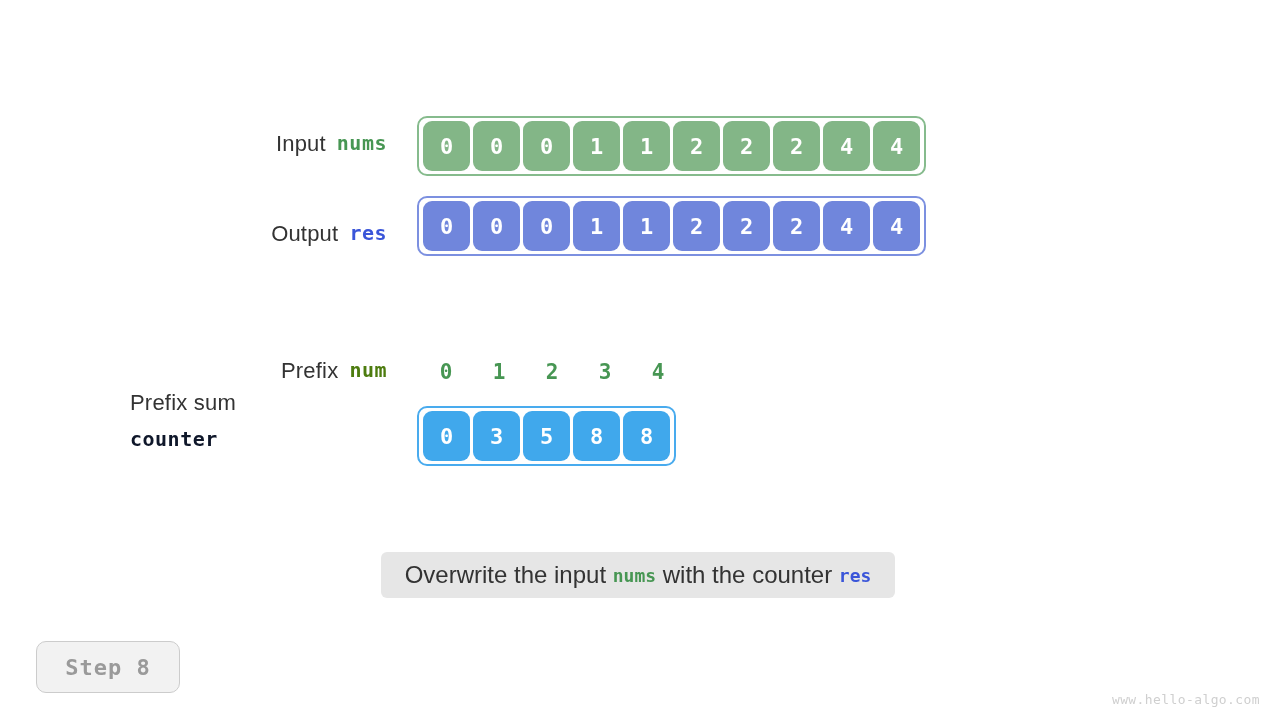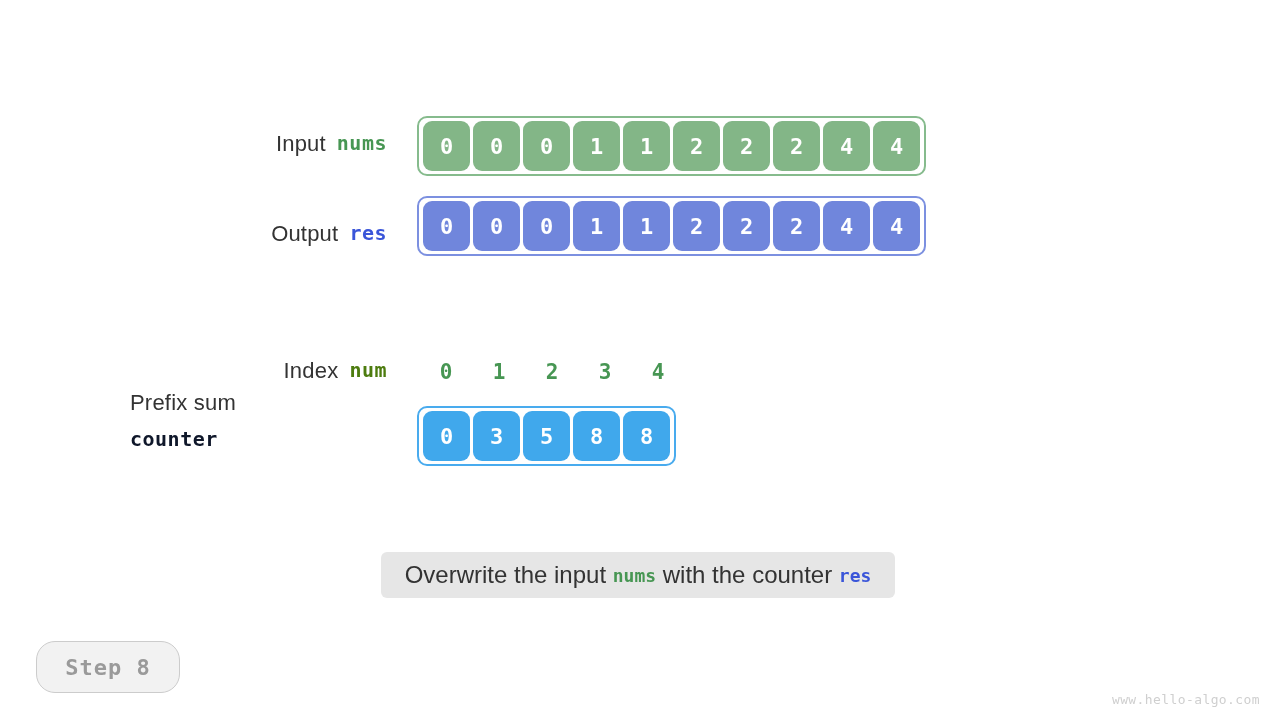--- a/index.html
+++ b/index.html
@@ -126,21 +126,21 @@
   
   #step-badge {
     position: absolute;
     left: 36px;
     top: 641px;
     width: 144px;
     height: 52px;
     box-sizing: border-box;
     background: #f2f2f2;
     border: 1px solid #cccccc;
-    border-radius: 19px;
+    border-radius: 10px;
     display: flex;
     align-items: center;
     justify-content: center;
   }
   #step-badge .step-text {
     font-family: "DejaVu Sans Mono", monospace;
     font-size: 22px;
     font-weight: bold;
     color: #9a9a9a;
     letter-spacing: 1px;
@@ -192,21 +192,21 @@
     <div class="cell" style="width:47px;height:50px;">1</div>
     <div class="cell" style="width:47px;height:50px;">1</div>
     <div class="cell" style="width:47px;height:50px;">2</div>
     <div class="cell" style="width:47px;height:50px;">2</div>
     <div class="cell" style="width:47px;height:50px;">2</div>
     <div class="cell" style="width:47px;height:50px;">4</div>
     <div class="cell" style="width:47px;height:50px;">4</div>
   </div>
 
   <div class="row row-label" style="left:190px; top:358px; width:197px; height:28px;">
-    <span class="label-text">Index</span>
+    <span class="label-text">Prefix</span>
     <span class="label-var" style="color:#4d7c0f;">num</span>
   </div>
 
   <div class="index-track" style="left:421px; top:358px; height:28px;">
     <span class="index-num" style="width:50px;">0</span>
     <span class="index-num" style="width:50px;margin-left:3px;">1</span>
     <span class="index-num" style="width:50px;margin-left:3px;">2</span>
     <span class="index-num" style="width:50px;margin-left:3px;">3</span>
     <span class="index-num" style="width:50px;margin-left:3px;">4</span>
   </div>

